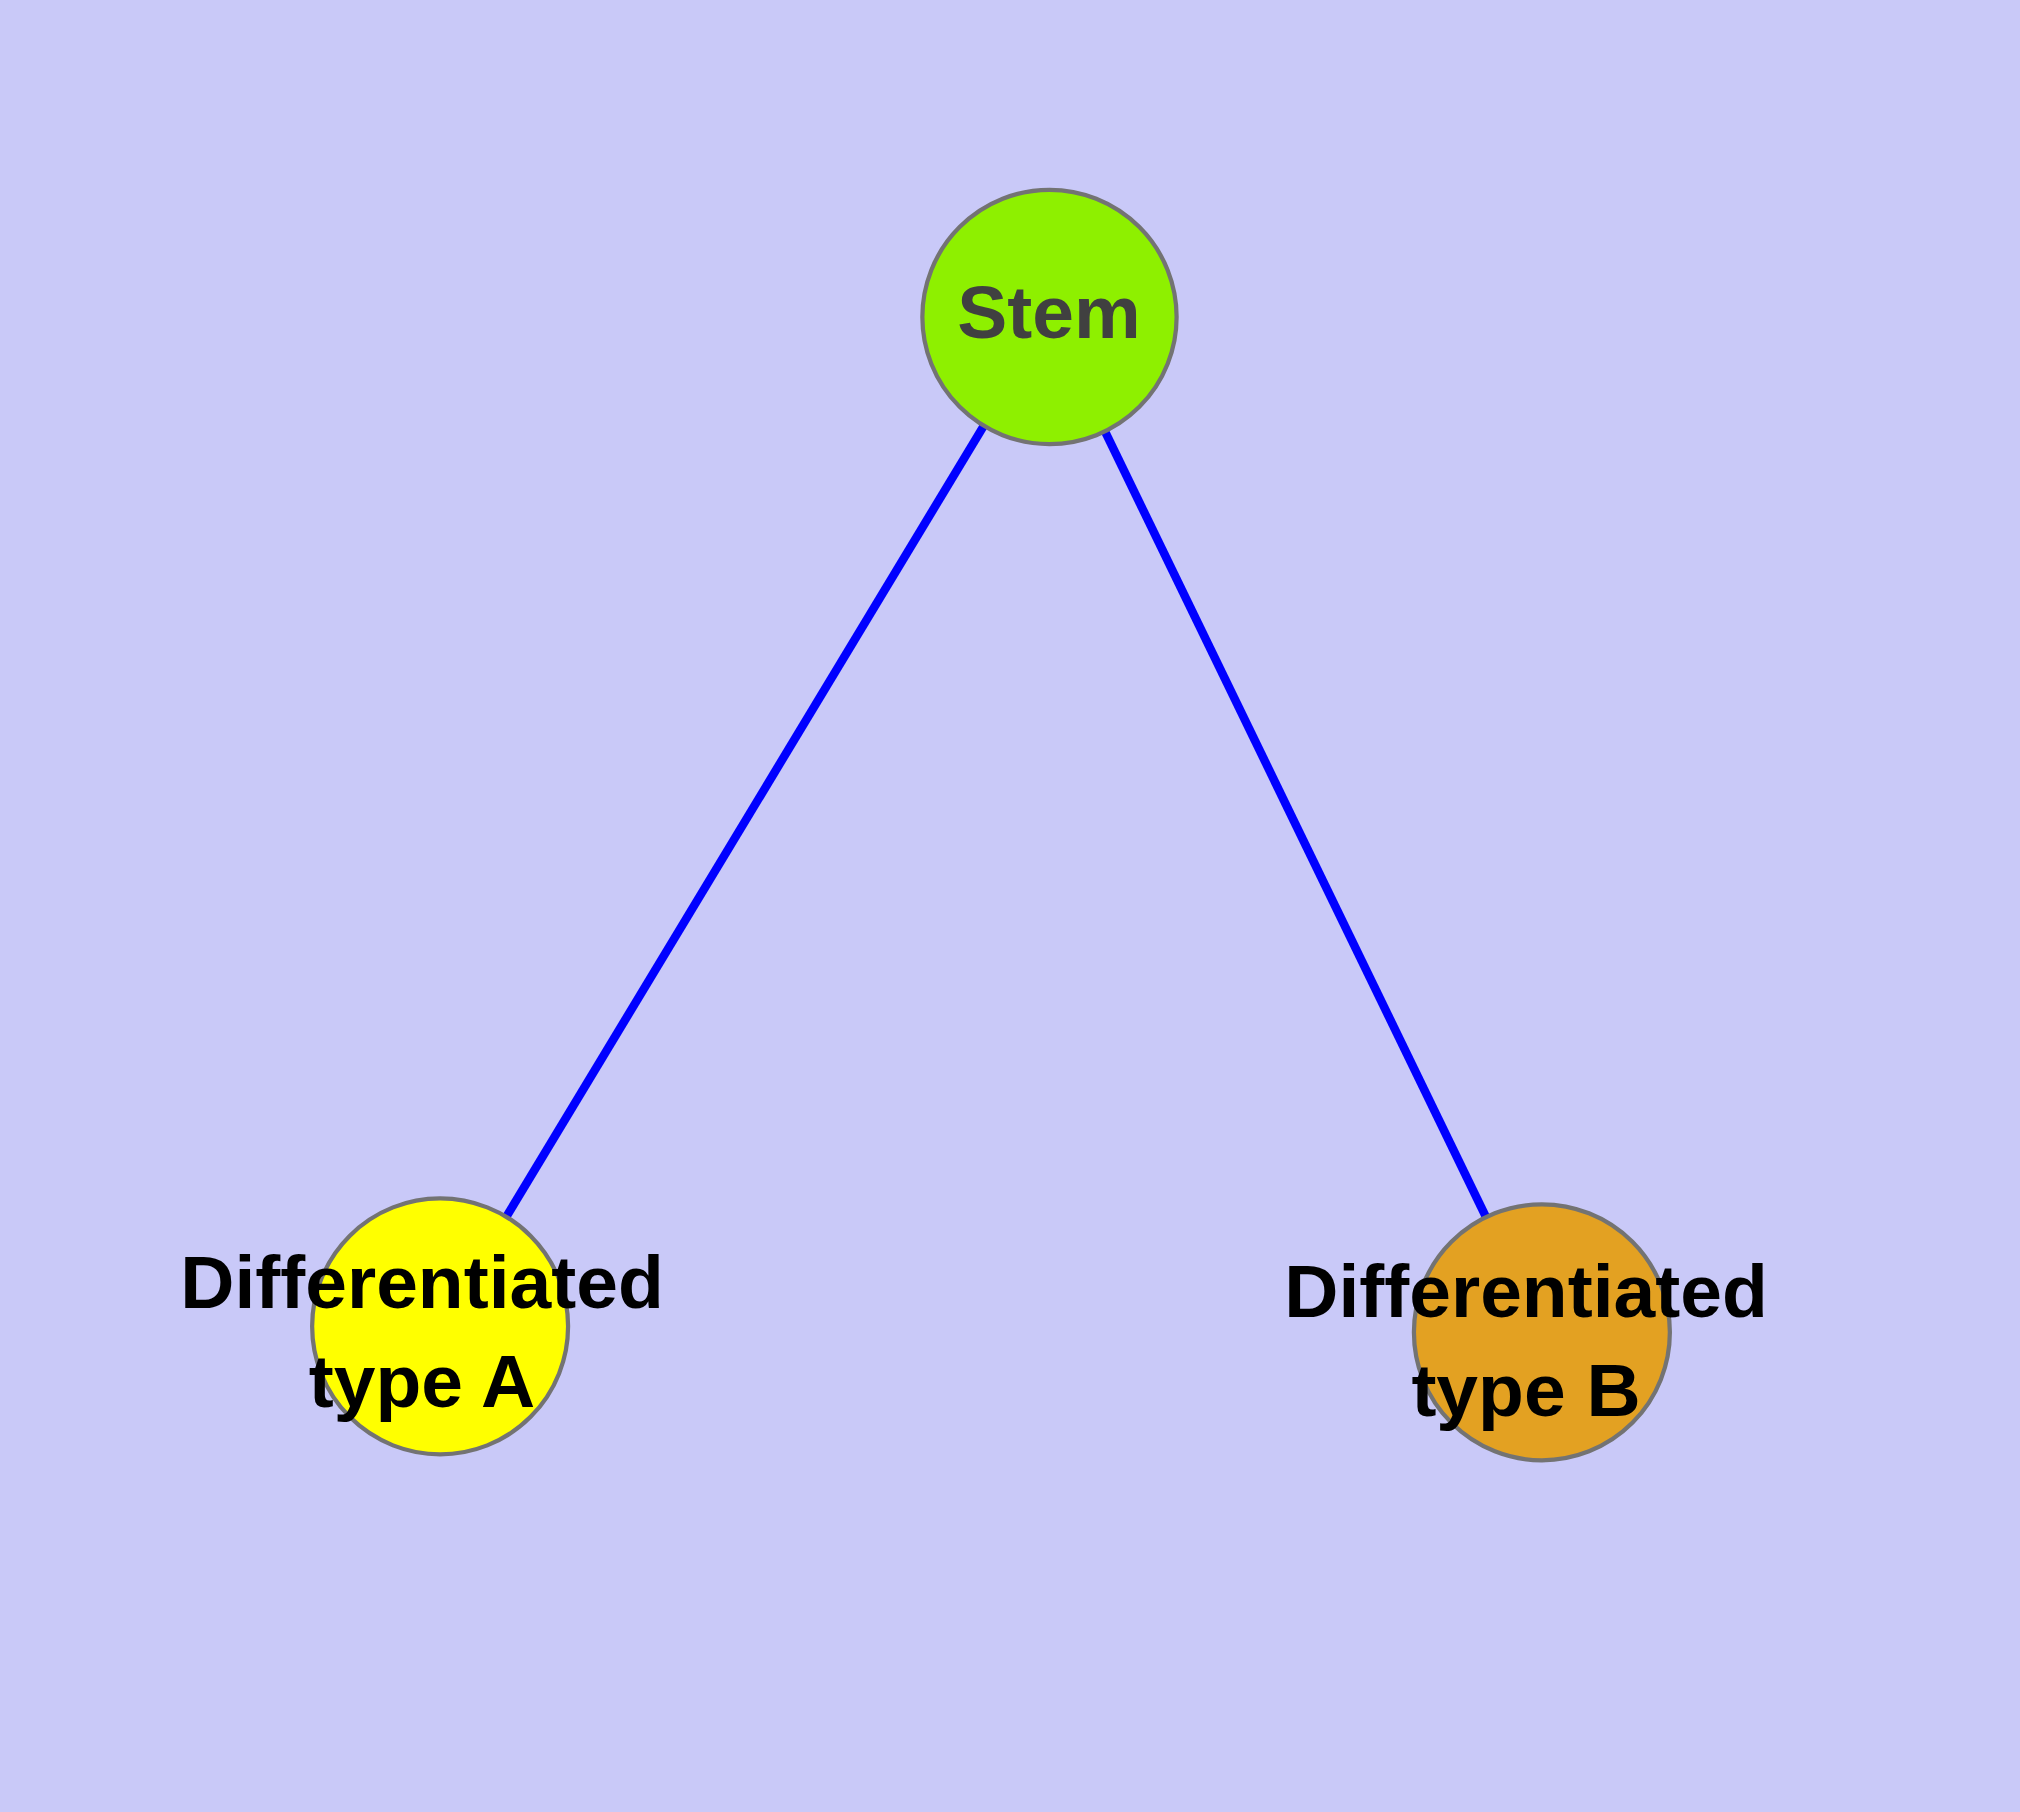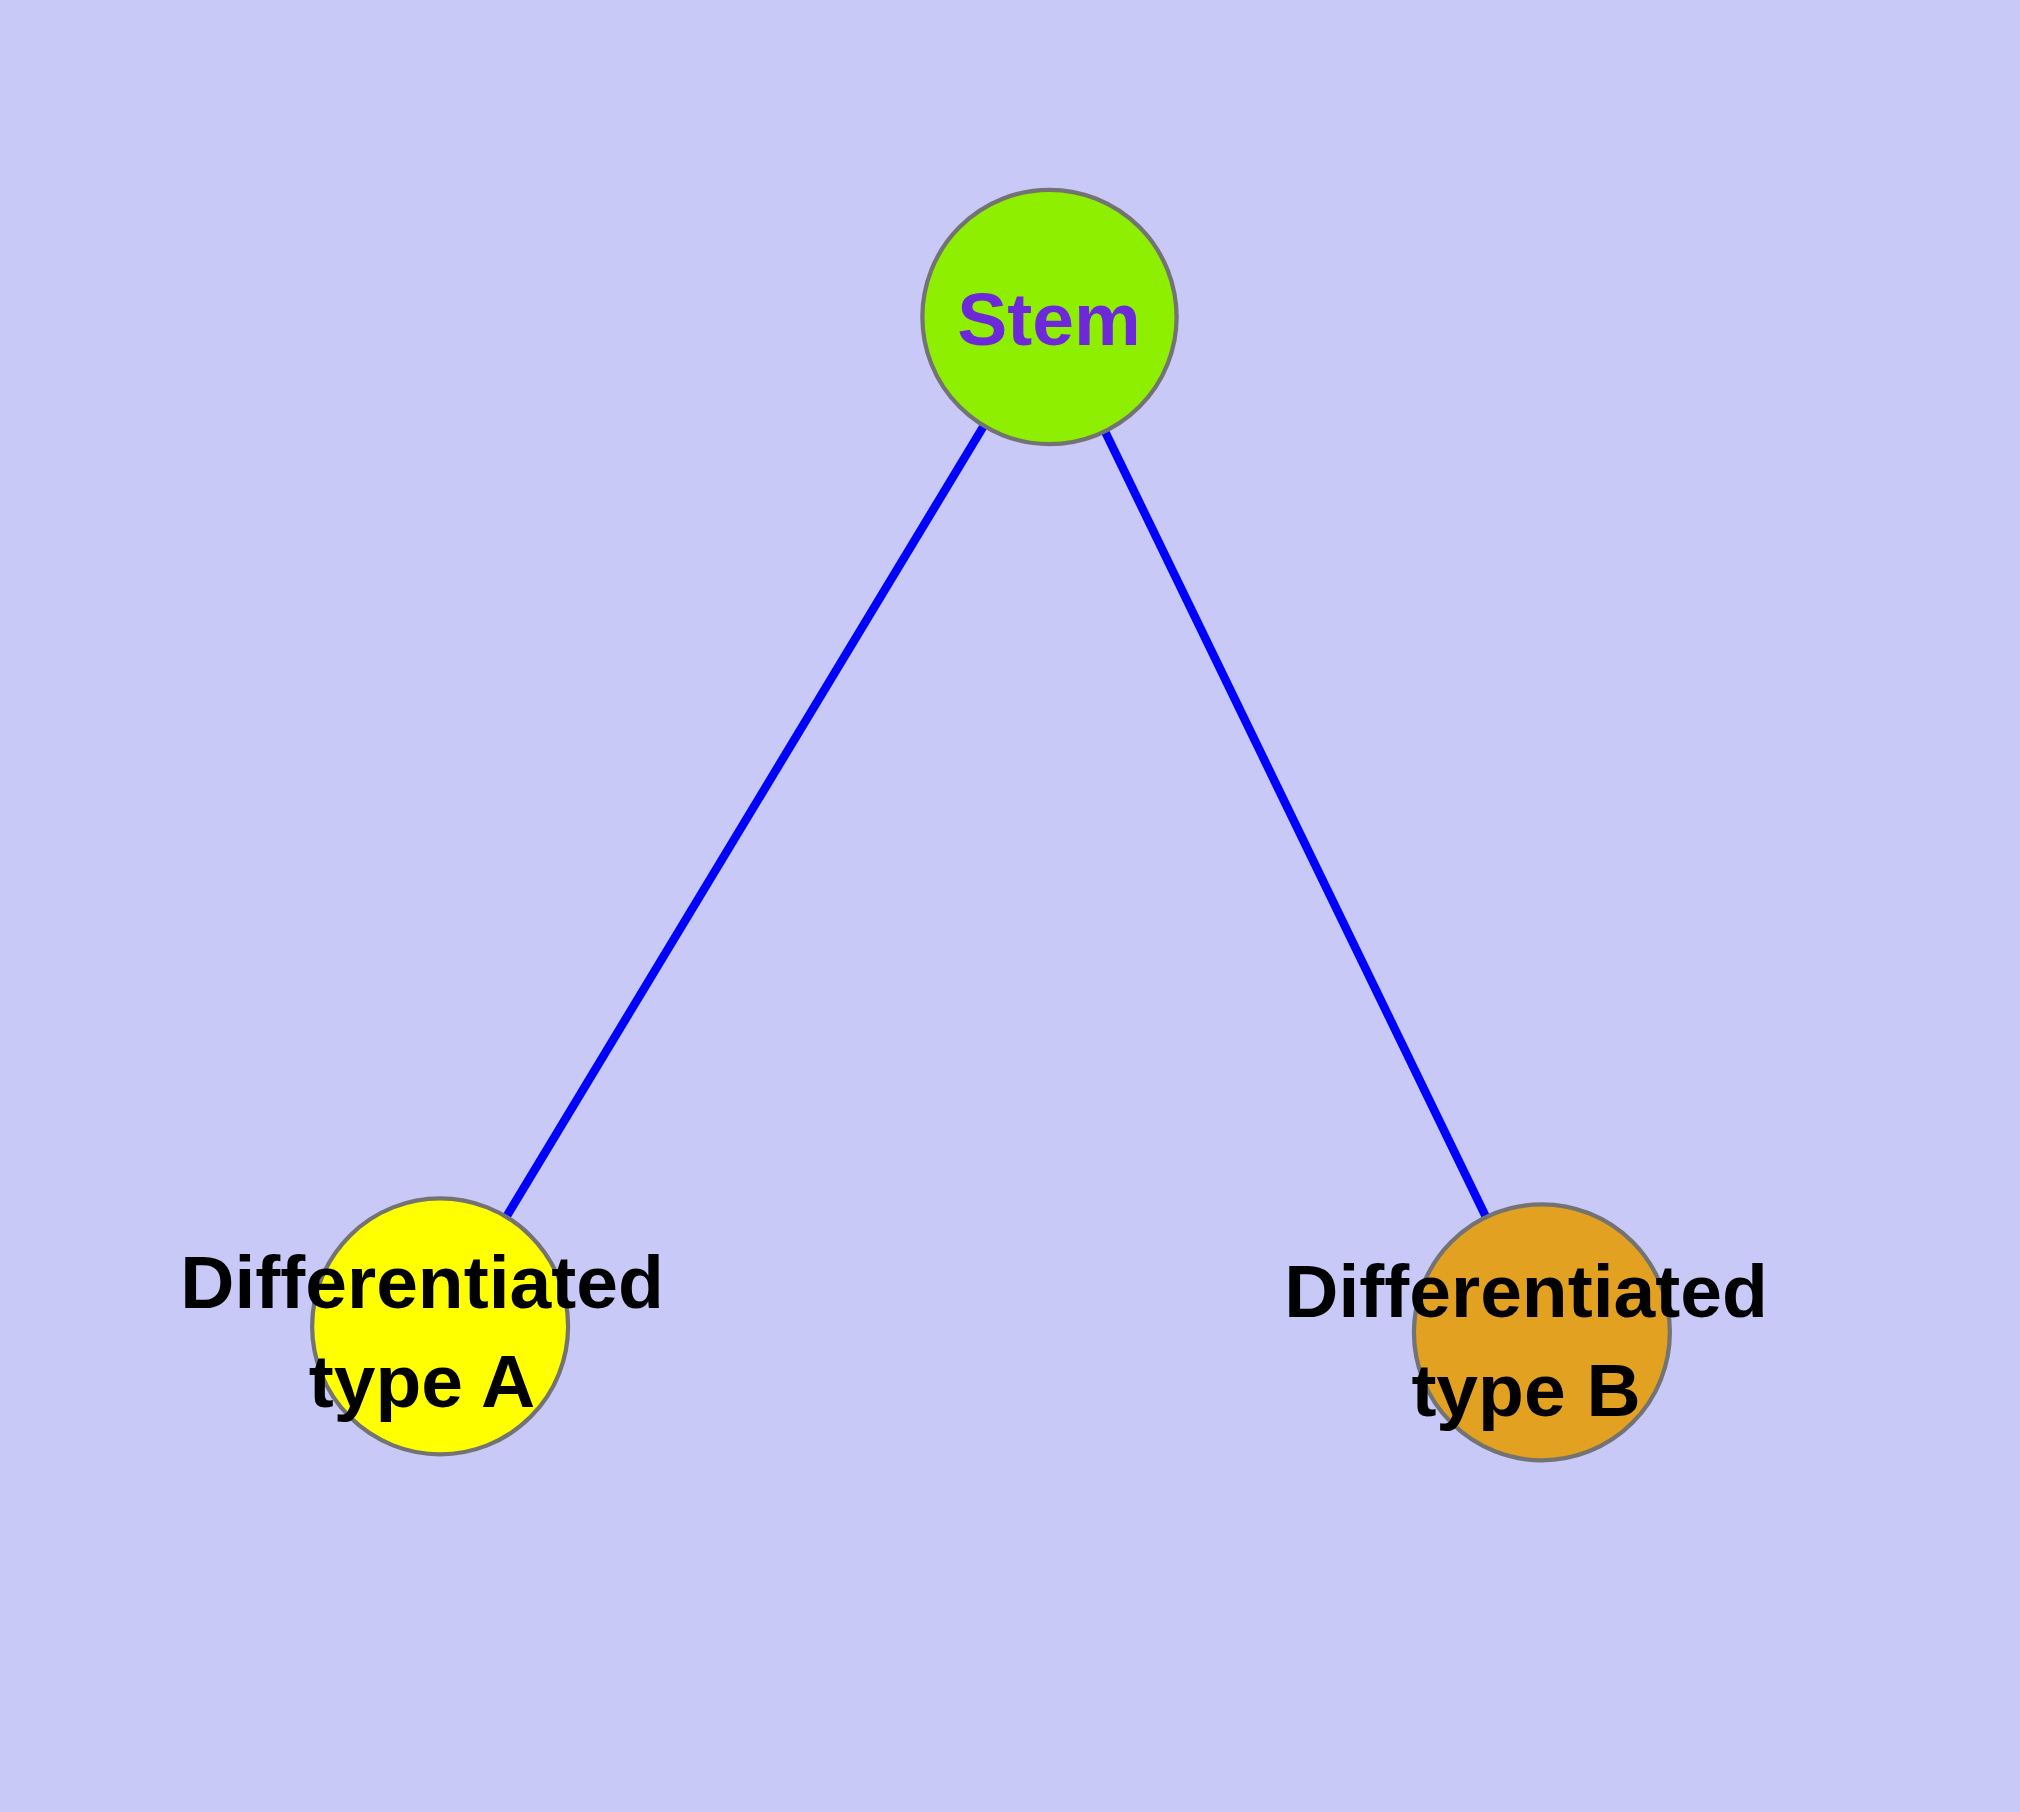--- a/index.html
+++ b/index.html
@@ -37,21 +37,21 @@
 
 <div class="stage" style="background: rgb(201, 201, 248);">
   <svg class="graph-svg" width="2021" height="1812" viewBox="0 0 2384 2138" xmlns="http://www.w3.org/2000/svg">
       <line x1="1238" y1="374" x2="519" y2="1565" stroke="#0000FF" stroke-width="10"></line>
       <line x1="1238" y1="374" x2="1819" y2="1572" stroke="#0000FF" stroke-width="10"></line>
       <circle cx="1238" cy="374" r="150" fill="#8EF000" stroke="#737373" stroke-width="5"></circle>
       <circle cx="519" cy="1565" r="151" fill="#FFFF00" stroke="#737373" stroke-width="5"></circle>
       <circle cx="1819" cy="1572" r="151" fill="#E3A122" stroke="#737373" stroke-width="5"></circle>
     </svg>
 
-  <div class="node-label" id="label-0" style="left: 1049px; top: 319px; color: #6d28d9;">Stem</div>
+  <div class="node-label" id="label-0" style="left: 1049px; top: 312px; color: #404040;">Stem</div>
 
   <div class="node-label" id="label-1" style="left: 422px; top: 1332px; color: rgb(0, 0, 0);">Differentiated
 type A</div>
 
   <div class="node-label" id="label-2" style="left: 1526px; top: 1341px; color: rgb(0, 0, 0);">Differentiated
 type B</div>
 </div>
 
 
 </body></html>

